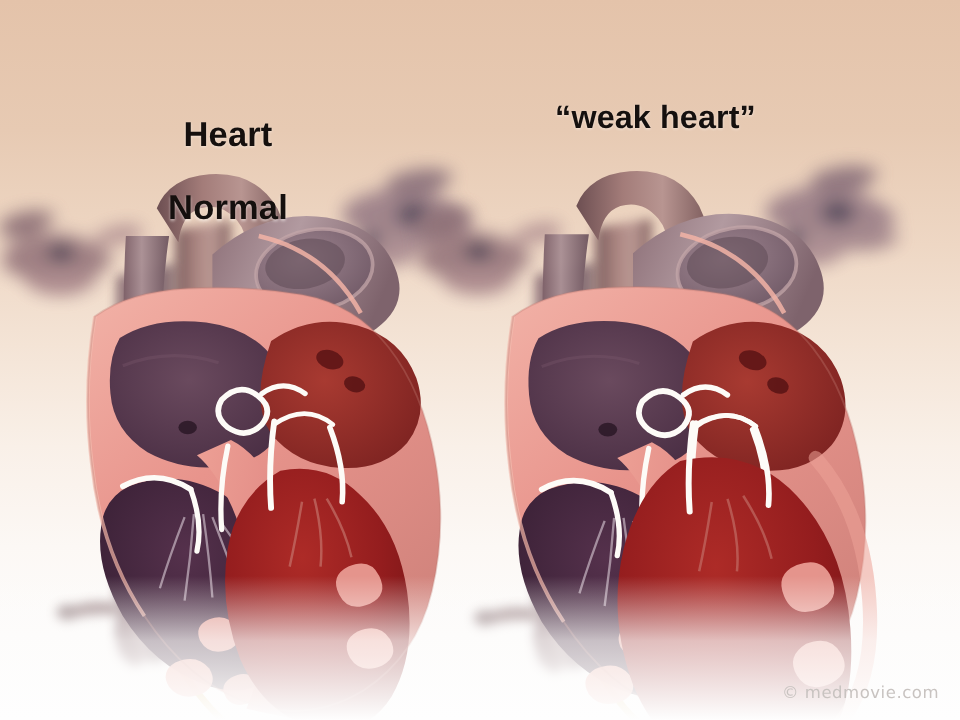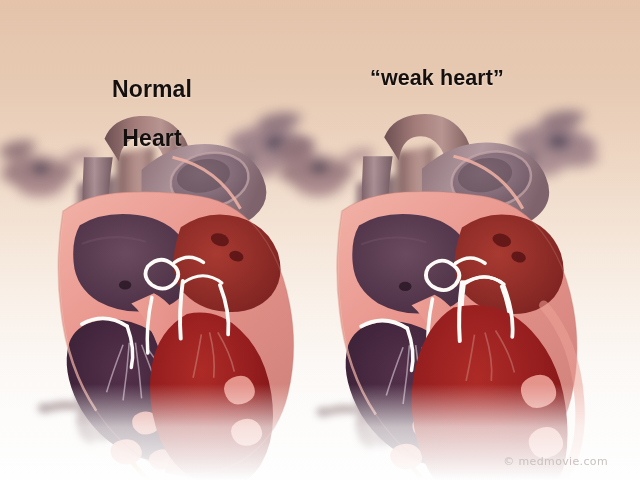--- a/index.html
+++ b/index.html
@@ -17,21 +17,21 @@
   .label{
     position:absolute;text-align:center;color:#15100e;
     font-weight:bold;letter-spacing:.1px;line-height:1.08;
     text-shadow:0 1px 2px rgba(255,250,245,.55);
     white-space:pre-line;
   }
   #label-normal{left:62px;top:52px;width:180px;font-size:23px;}
   #label-dcm{left:312px;top:42px;width:250px;font-size:23px;}
   #label-dcm .quote{font-size:21.5px;display:block;}
   #copyright{
-    position:absolute;right:32px;bottom:12px;
+    position:absolute;right:14px;bottom:12px;
     font-size:11px;color:#c8c3c0;letter-spacing:.35px;
     font-family:"DejaVu Sans",sans-serif;
   }
 </style>
 </head>
 <body>
 
 <div id="stage">
 
   <svg id="art" viewBox="0 0 640 480">
@@ -300,22 +300,22 @@
     <defs>
       <linearGradient id="gFade" x1="0" y1="0" x2="0" y2="1">
         <stop offset="0" stop-color="#fdfcfb" stop-opacity="0"></stop>
         <stop offset=".45" stop-color="#fdfcfb" stop-opacity=".72"></stop>
         <stop offset="1" stop-color="#fefefe" stop-opacity="1"></stop>
       </linearGradient>
     </defs>
   </svg>
 
   <div class="label" id="label-normal">
+    <div>Heart</div>
     <div>Normal</div>
-    <div>Heart</div>
   </div>
 
   <div class="label" id="label-dcm">
     <div class="quote">“weak heart”</div>
   </div>
 
   <div id="copyright">© medmovie.com</div>
 
 </div>
 

